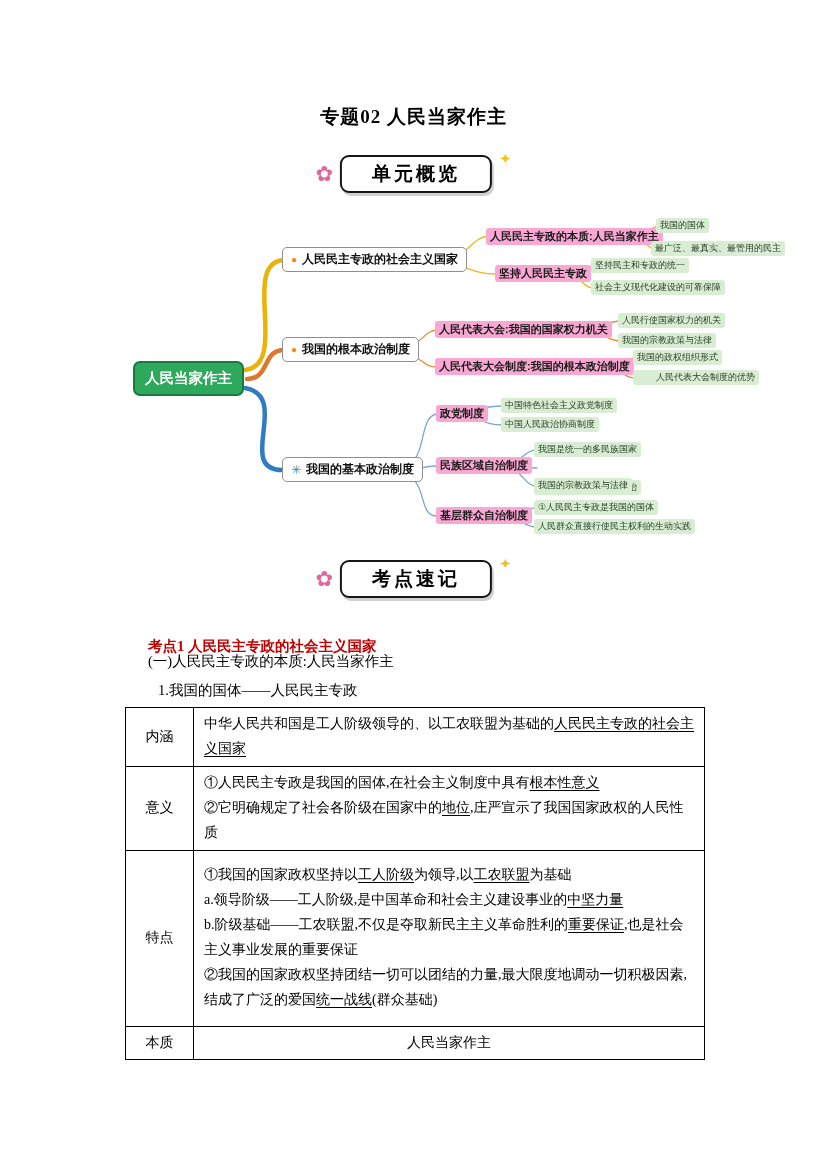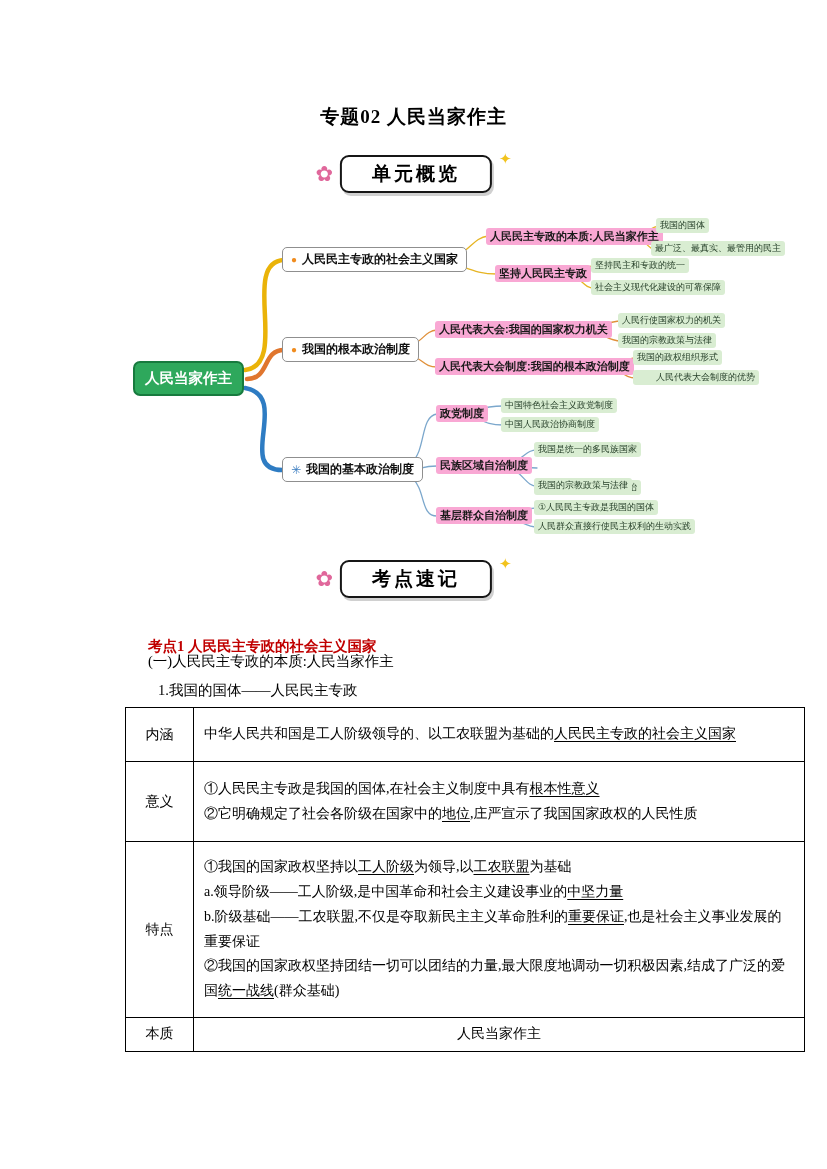--- a/index.html
+++ b/index.html
@@ -74,21 +74,21 @@
   .l321 { left:534px; top:442px; }
   .l322 { left:534px; top:480px; }
   .l323 { left:534px; top:478px; }
   .l331 { left:534px; top:500px; }
   .l332 { left:534px; top:519px; }
   
   .kp-heading { position:absolute; left:148px; top:623px; font-size:14.5px; font-weight:bold; color:#c00000;margin-top:14px; }
   .kp-sub1 { position:absolute; left:148px; top:652px; font-size:14.5px; }
   .kp-sub2 { position:absolute; left:158px; top:681px; font-size:14.5px; }
   
-  .kp-table { position:absolute; left:125px; top:707px; width:680px; border-collapse:collapse; z-index:2; }
+  .kp-table { position:absolute; left:125px; top:707px; width:580px; border-collapse:collapse; z-index:2; }
   .kp-table td { border:1px solid #000; font-size:14px; vertical-align:middle; }
   .kp-table .lbl { width:68px; text-align:center; }
   .kp-table .cnt { padding:4px 10px; line-height:1.78; }
   tr.r1 td { height:54px; }
   tr.r2 td { height:80px; }
   tr.r3 td { height:176px; }
   tr.r4 td { height:28px; }
   .cnt-center { text-align:center; }
   .u { text-decoration:underline; text-underline-offset:3px; }
 </style>

